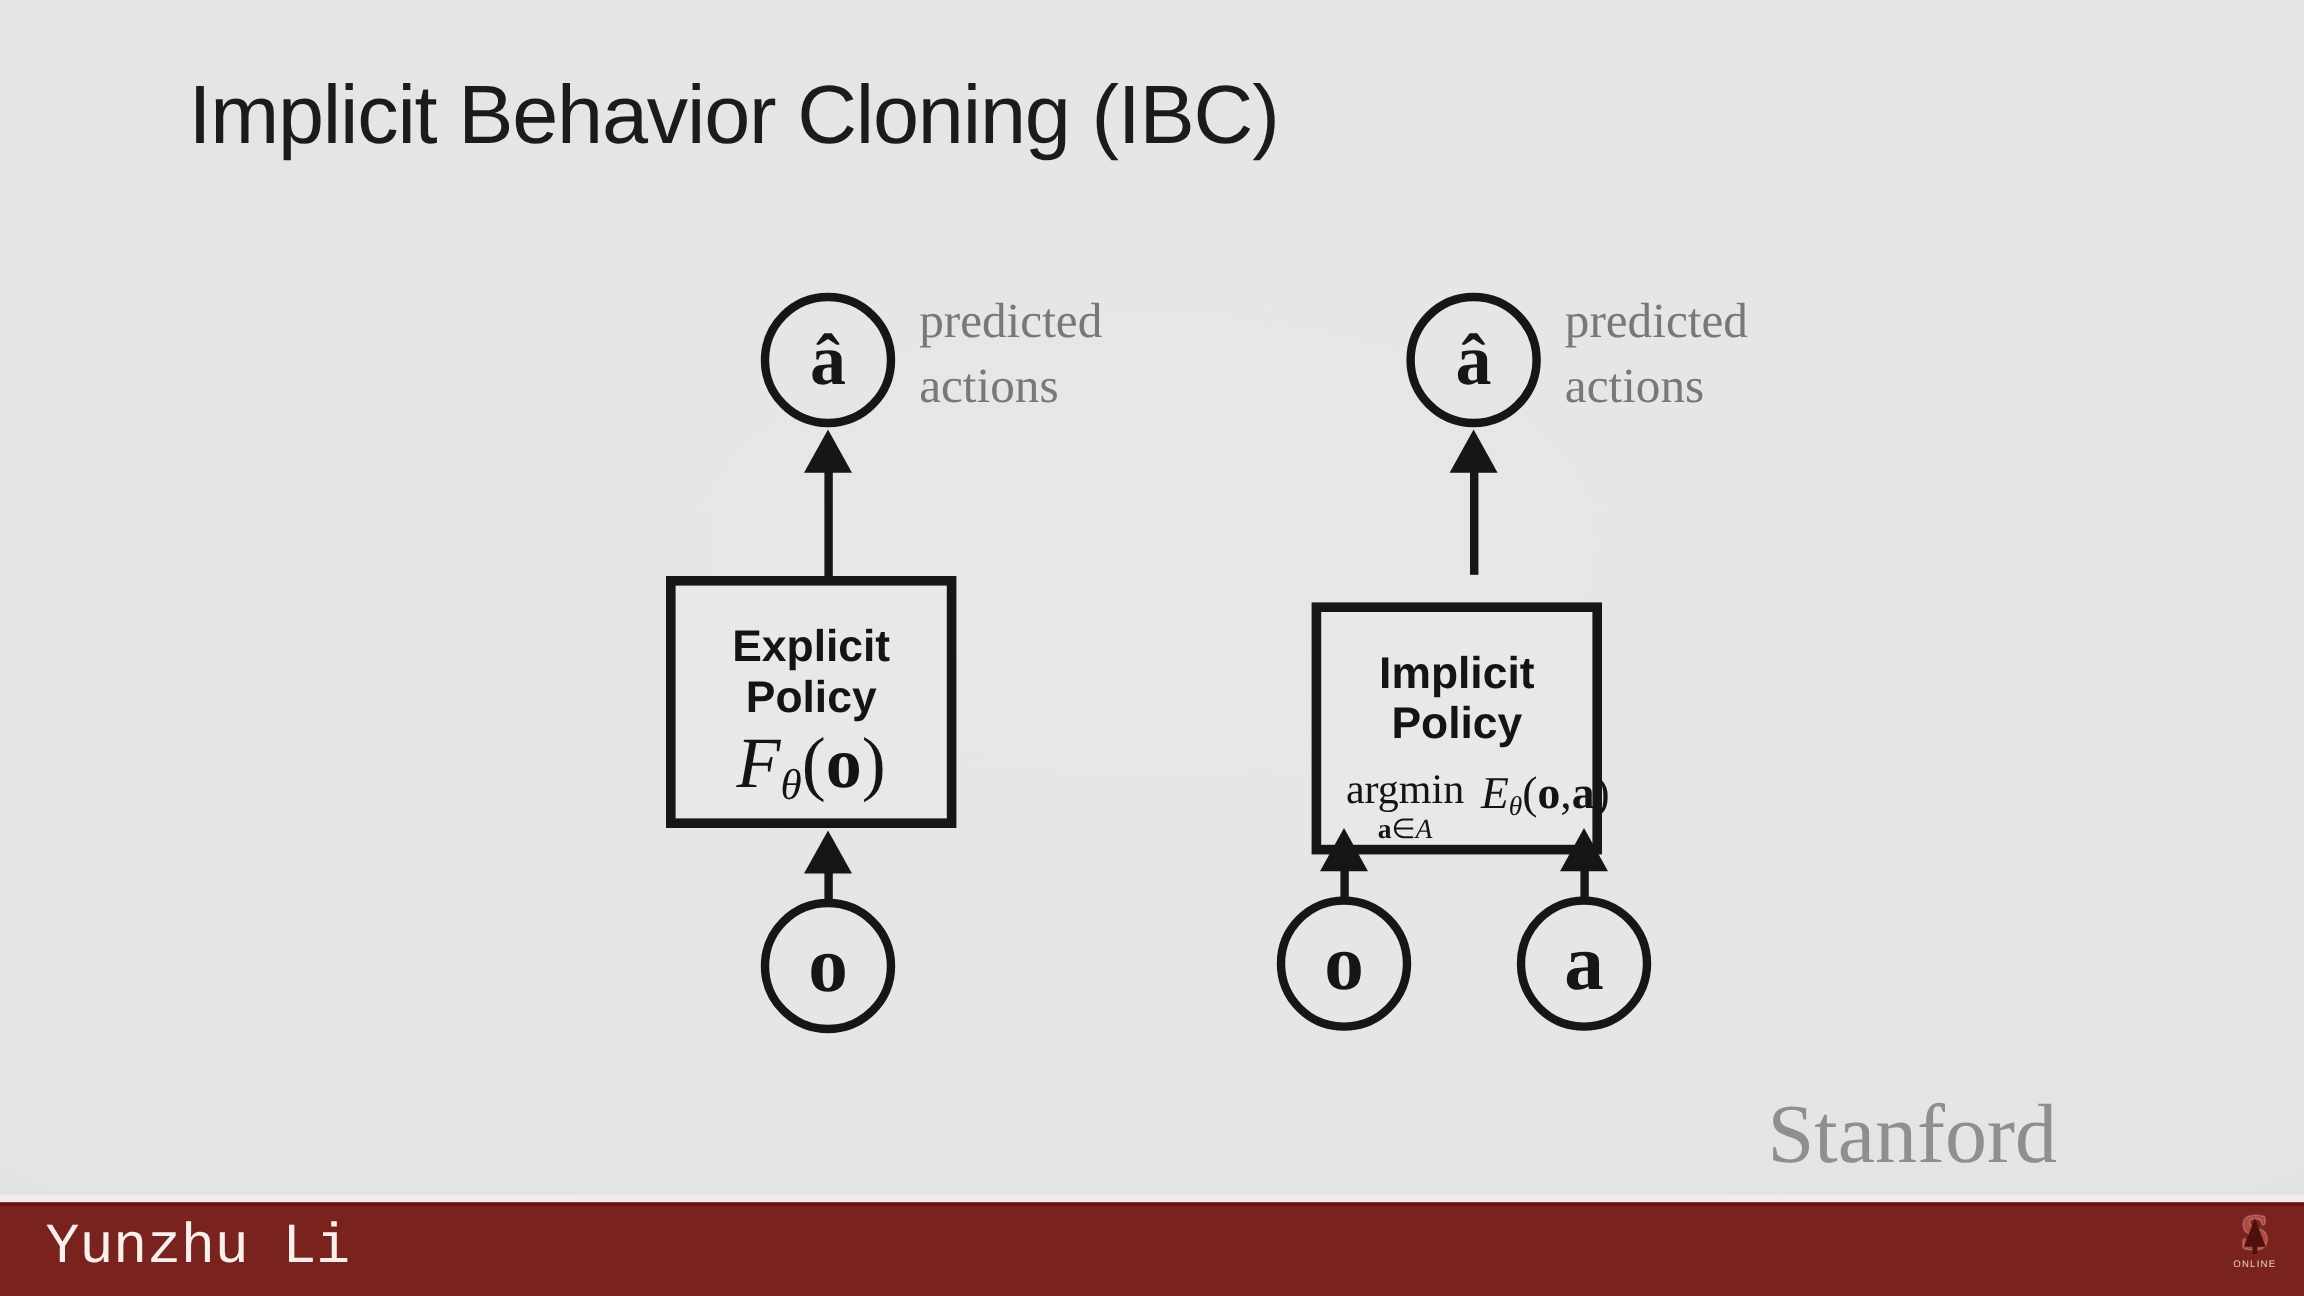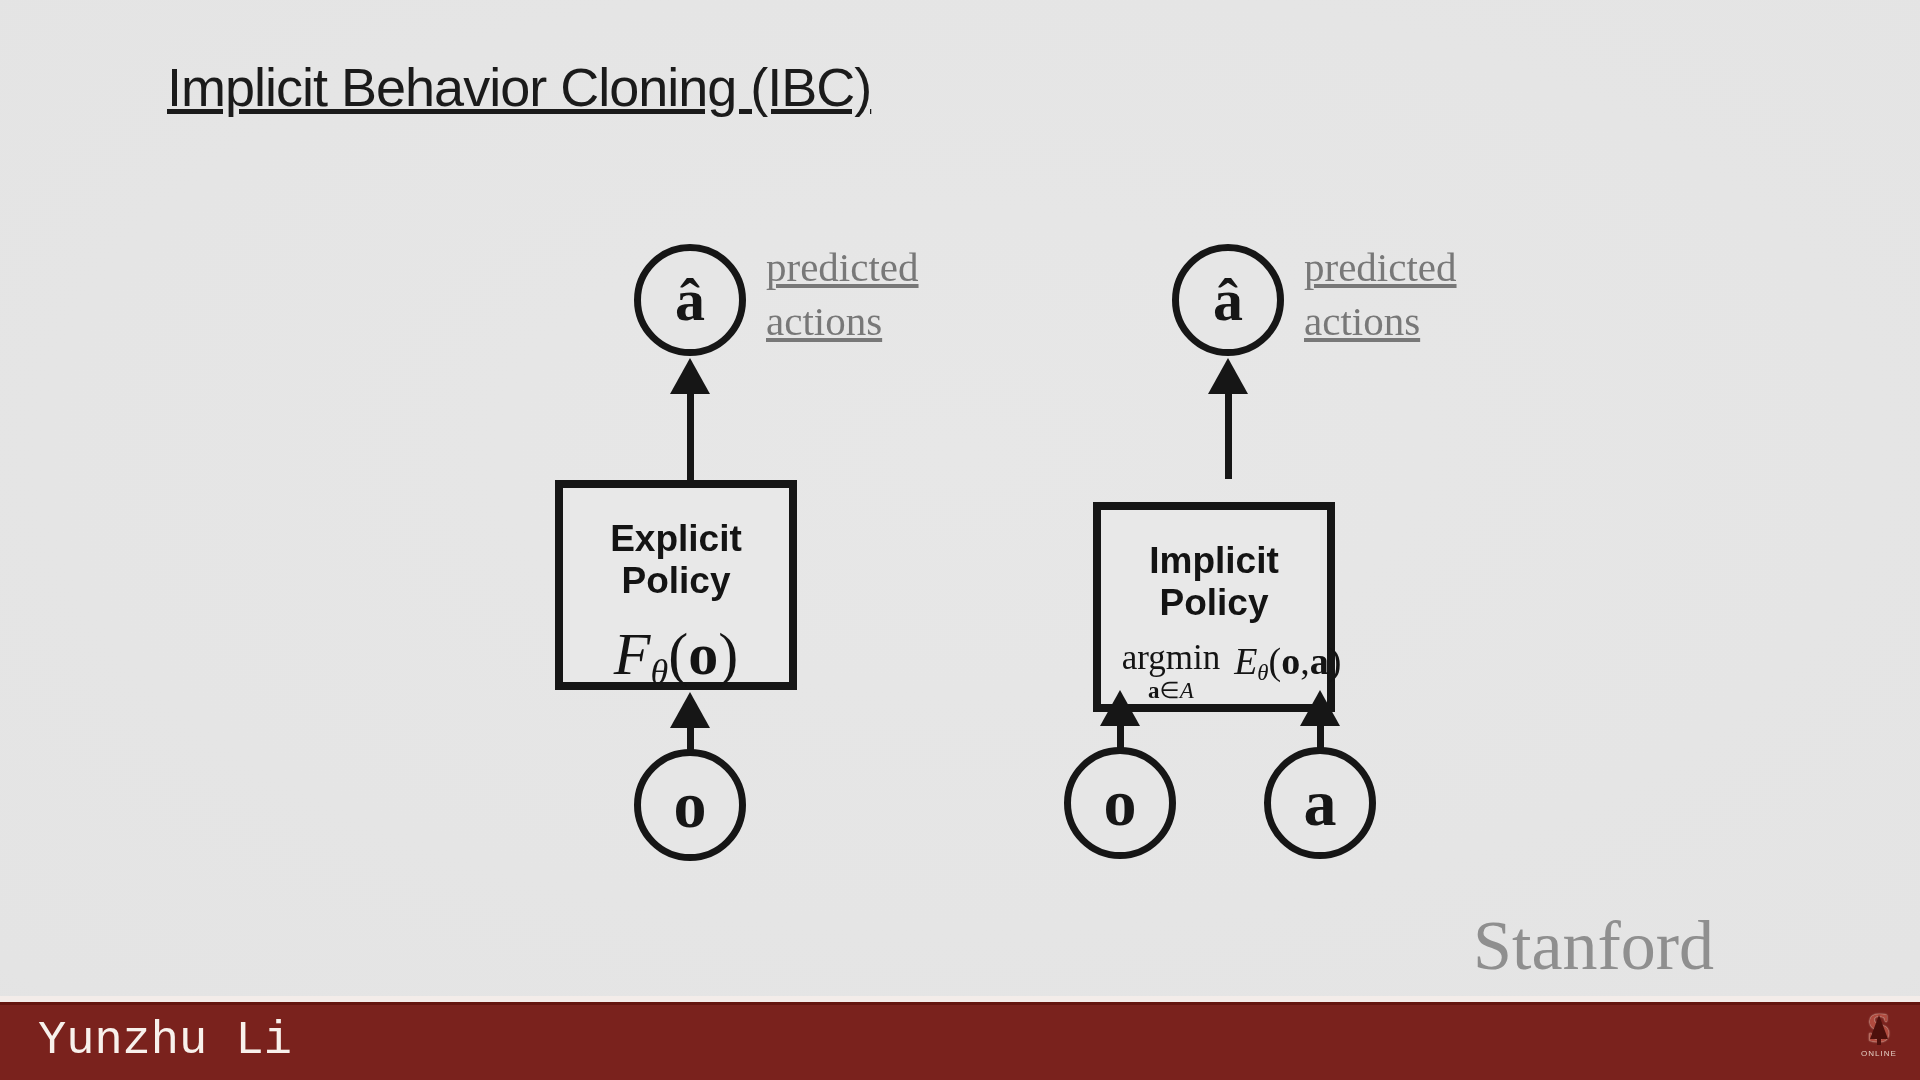--- a/index.html
+++ b/index.html
@@ -3,24 +3,23 @@
 <meta charset="utf-8">
 <style>
   html,body { margin:0; padding:0; }
   body { width:1920px; height:1080px; overflow:hidden; }
   .slide {
     position:relative; width:1920px; height:1080px;
     background: radial-gradient(130% 120% at 50% 42%, #e7e7e7 0%, #e4e4e4 55%, #dcdcdc 100%);
     font-family:"Liberation Sans", sans-serif;
   }
   .title {
-    position:absolute; left:167px; top:56px; margin:0;
-    font-size:54px; font-weight:500; letter-spacing:-1px; color:#1b1b1b;
+    position:absolute; left:157px; top:56px; margin:0;
+    font-size:69px; font-weight:500; letter-spacing:-1px; color:#1b1b1b;
     font-family:"Liberation Sans", sans-serif;
-    text-decoration:underline;
   }
   
   .circle {
     position:absolute; width:112px; height:112px; box-sizing:border-box;
     border:7px solid #161616; border-radius:50%;
     background:#e6e6e6;
     display:flex; align-items:center; justify-content:center;
   }
   .node-letter {
     font-family:"Liberation Serif", serif; font-weight:bold; color:#161616;
@@ -32,21 +31,21 @@
   .c-ahat-r { left:1172px; top:244px; }
   .c-o-r    { left:1064px; top:747px; }
   .c-a-r    { left:1264px; top:747px; }
   
   .pred-label {
     position:absolute; font-family:"Liberation Serif", serif;
     font-size:41px; line-height:1.32; color:#787878;
   }
   .lbl-l { left:766px; top:240px; }
   .lbl-r { left:1304px; top:240px; }
-  .pred-label span { display:block;text-decoration:underline; }
+  .pred-label span { display:block; }
   
   .arrow-head {
     position:absolute; width:0; height:0;
     border-left:20px solid transparent; border-right:20px solid transparent;
     border-bottom:36px solid #161616;
   }
   .arrow-stem { position:absolute; width:7px; background:#161616; }
   .ah1 { left:670px;  top:358px; }  .as1 { left:687px;  top:390px; height:92px; }
   .ah2 { left:670px;  top:692px; }  .as2 { left:687px;  top:724px; height:26px; }
   .ah3 { left:1208px; top:358px; }  .as3 { left:1225px; top:390px; height:89px; }
@@ -57,21 +56,21 @@
     position:absolute; width:242px; height:210px; box-sizing:border-box;
     border:8px solid #161616; background:#e8e8e8; text-align:center;
   }
   .box-l { left:555px; top:480px; }
   .box-r { left:1093px; top:502px; }
   .pbox-title {
     margin-top:30px; font-weight:bold; font-size:37px; color:#141414;
     font-family:"Liberation Sans", sans-serif;
   }
   .formula-f {
-    margin-top:18px; font-family:"Liberation Serif", serif;
+    font-family:"Liberation Serif", serif;
     font-size:60px; color:#141414;
   }
   .it { font-style:italic; }
   .bf { font-weight:bold; }
   sub.msub { font-size:0.60em; vertical-align:-0.28em; line-height:0; font-style:italic; }
   .formula-row {
     margin-top:16px; display:flex; justify-content:center; align-items:flex-start;
     gap:14px; font-family:"Liberation Serif", serif; color:#141414;padding-left:35px;
   }
   .argmin-col { display:flex; flex-direction:column; align-items:center; line-height:1; }

